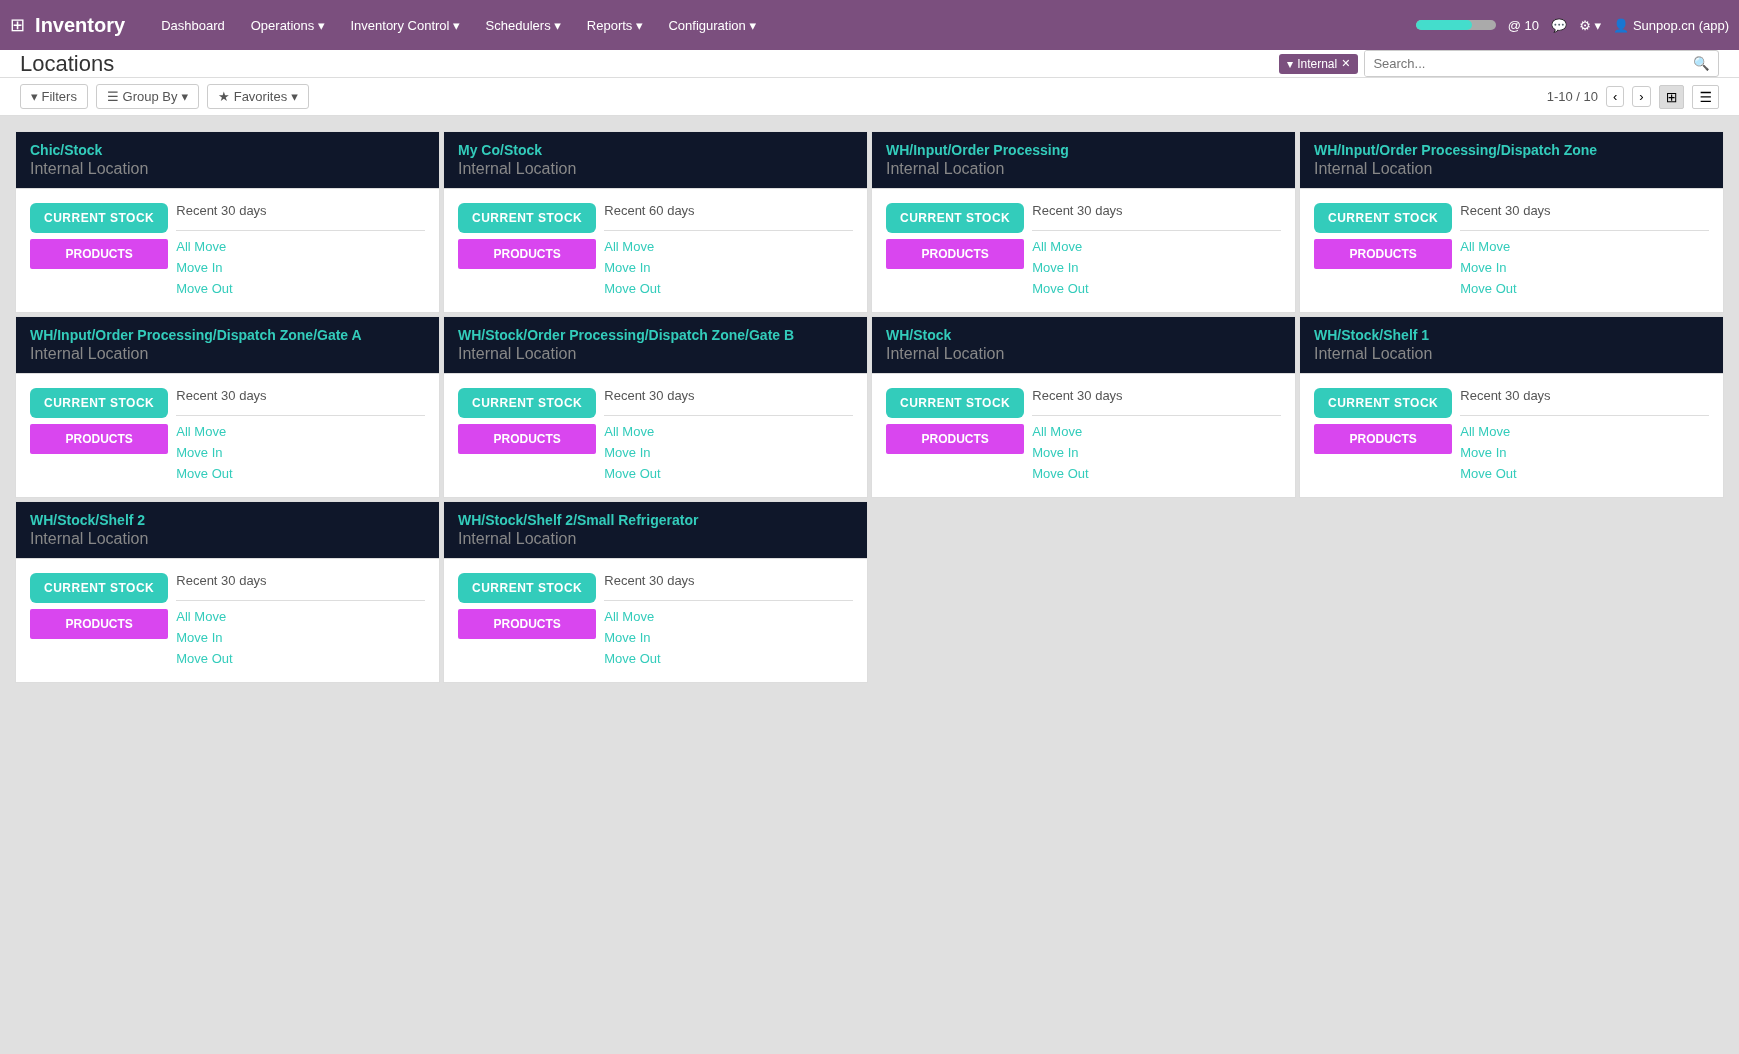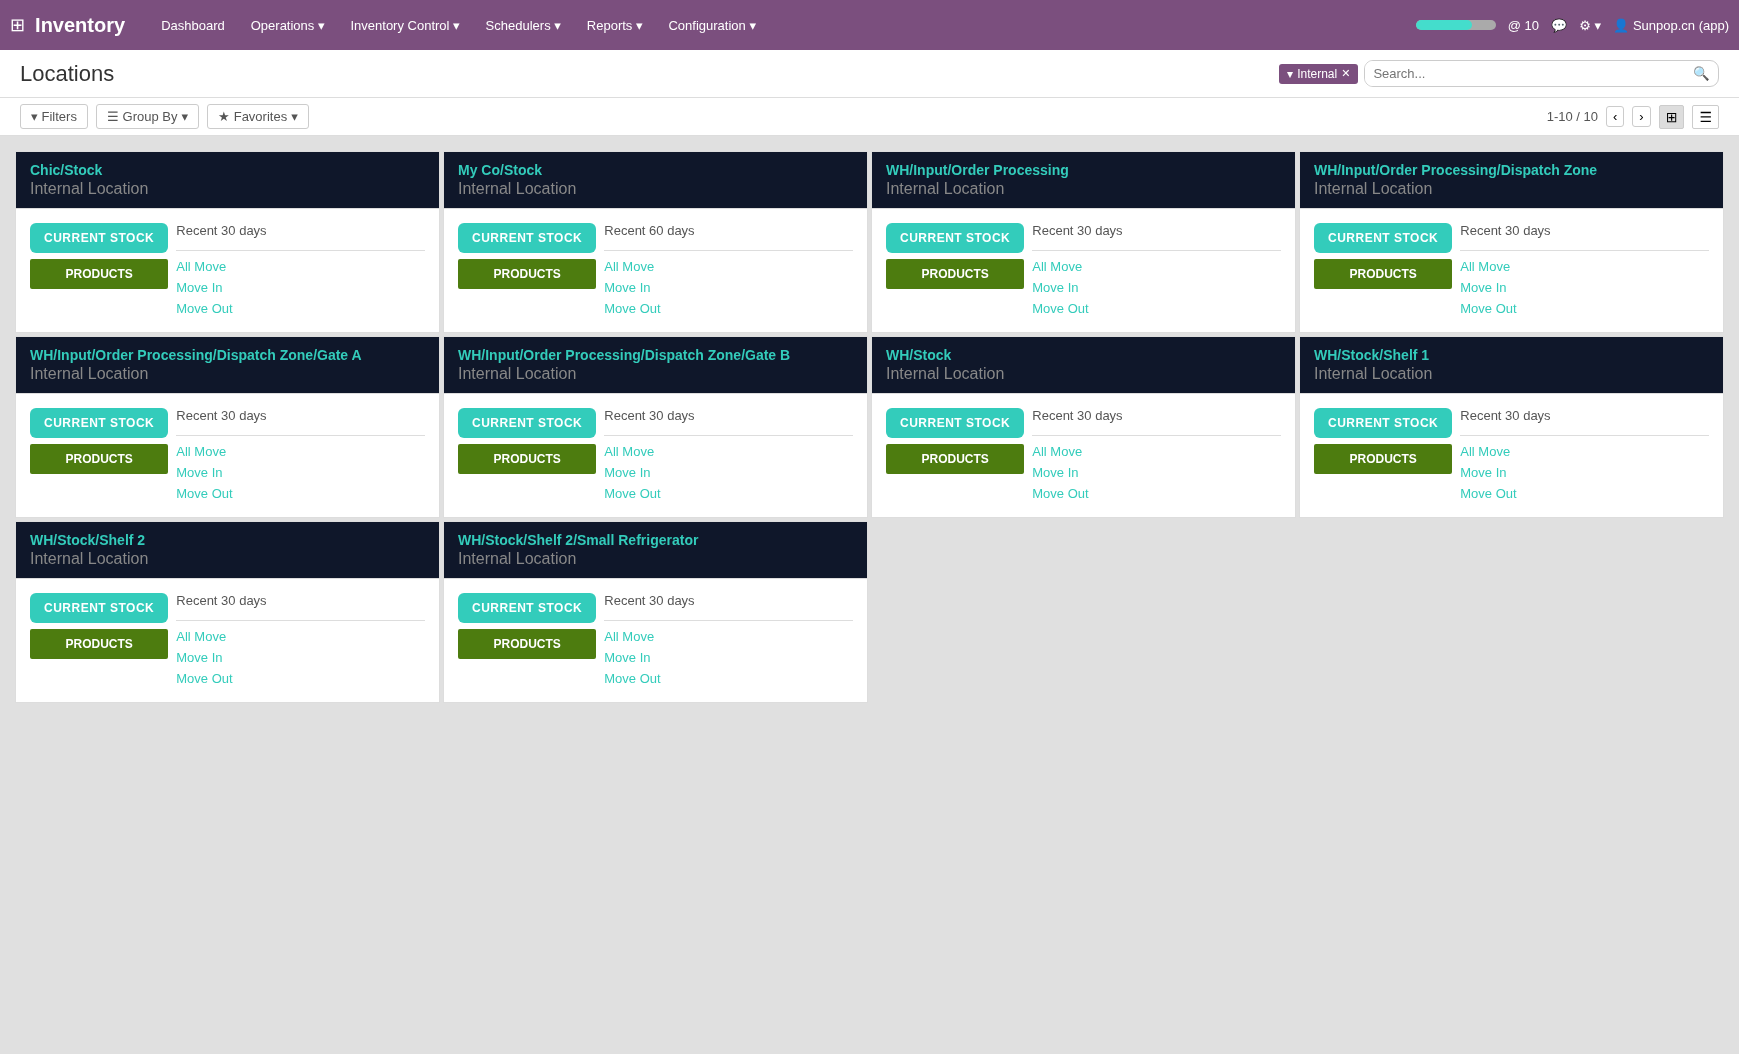--- a/index.html
+++ b/index.html
@@ -55,21 +55,21 @@
     .nav-progress-fill {
       height: 100%;
       background: #4dc;
       border-radius: 5px;
       width: 70%;
     }
 
     
     .page-header {
       background: #fff;
-      padding: 10px 20px;
+      padding: 0 20px;
       display: flex;
       align-items: center;
       justify-content: space-between;
       border-bottom: 1px solid #ddd;
     }
     .page-title {
       font-size: 22px;
       font-weight: 400;
       color: #333;
     }
@@ -86,21 +86,21 @@
       font-size: 12px;
       display: flex;
       align-items: center;
       gap: 4px;
     }
     .filter-tag .close-x { cursor: pointer; font-size: 11px; }
     .search-input-wrapper {
       display: flex;
       align-items: center;
       border: 1px solid #ccc;
-      border-radius: 9px;
+      border-radius: 3px;
       overflow: hidden;
     }
     .search-input-wrapper input {
       border: none;
       outline: none;
       padding: 5px 8px;
       font-size: 13px;
       width: 320px;
     }
     .search-icon-btn {
@@ -193,21 +193,21 @@
       border: none;
       padding: 8px 14px;
       font-size: 12px;
       font-weight: bold;
       cursor: pointer;
       border-radius: 6px;
       white-space: nowrap;
       letter-spacing: 0.5px;
     }
     .btn-products {
-      background: #4d7c0f;
+      background: #d946ef;
       color: white;
       border: none;
       padding: 8px 0;
       font-size: 12px;
       font-weight: bold;
       cursor: pointer;
       border-radius: 2px;
       white-space: nowrap;
     }
     .card-links { display: flex; flex-direction: column; gap: 2px; padding-top: 0; }
@@ -398,21 +398,21 @@
           <hr class="divider">
           <span class="card-link">All Move</span>
           <span class="card-link">Move In</span>
           <span class="card-link">Move Out</span>
         </div>
       </div>
     </div>
 
     <div class="location-card">
       <div class="card-header">
-        <div class="card-title">WH/Input/Order Processing/Dispatch Zone/Gate B</div>
+        <div class="card-title">WH/Stock/Order Processing/Dispatch Zone/Gate B</div>
         <div class="card-subtitle">Internal Location</div>
       </div>
       <div class="card-body">
         <div class="card-actions">
           <button class="btn-current-stock">CURRENT STOCK</button>
           <button class="btn-products">PRODUCTS</button>
         </div>
         <div class="card-links">
           <div class="recent-label">Recent 30 days</div>
           <hr class="divider">

